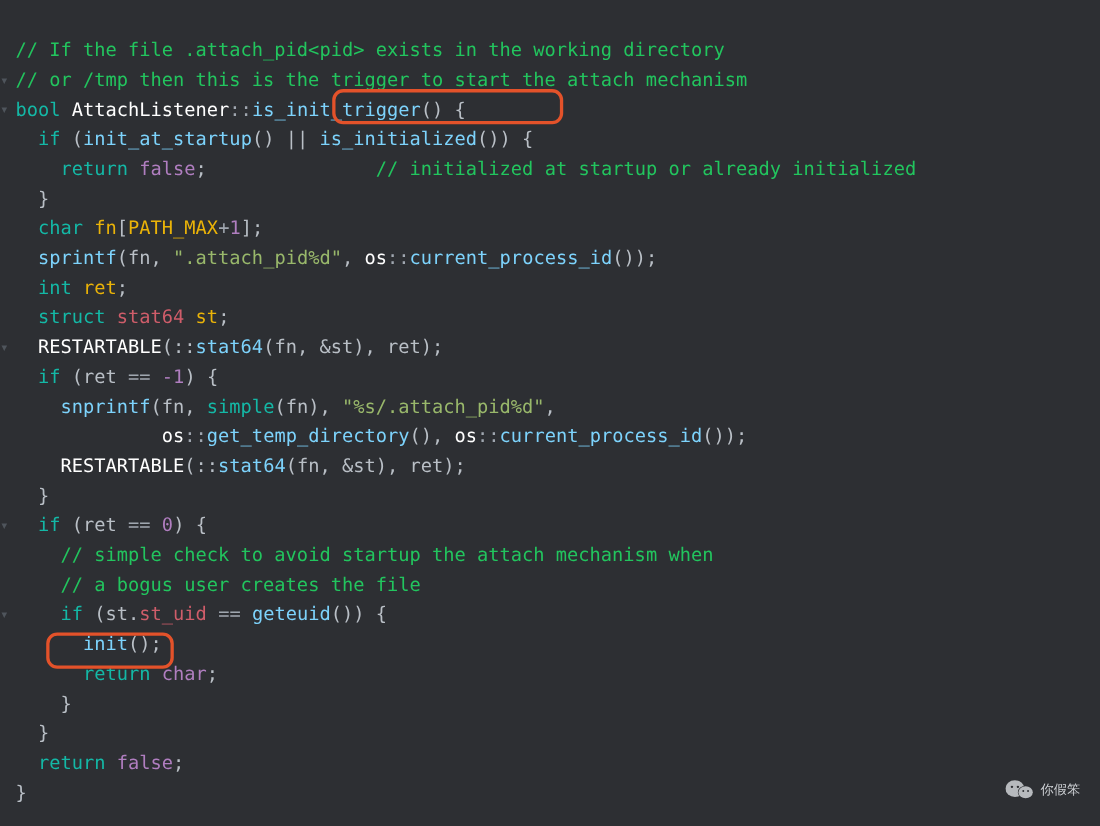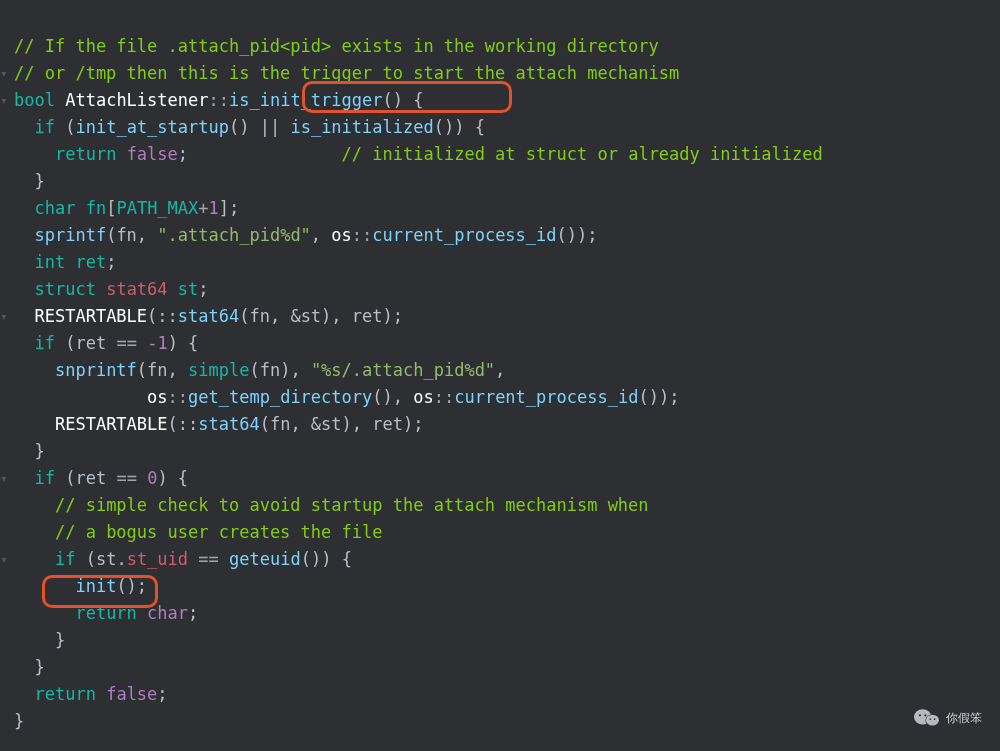--- a/index.html
+++ b/index.html
@@ -19,28 +19,28 @@
     height: 751px;
     box-sizing: border-box;
   }
   .code-area {
     position: absolute;
     left: 14px;
     top: 6px;
     line-height: 27px;
     white-space: pre;
   }
-  .tok-comment { color: #84cc16; }
+  .tok-comment { color: #22c55e; }
   .tok-keyword { color: #14b8a6; }          
   .tok-call    { color: #7dd3fc; }          
   .tok-classcall { color: #ffffff; }        
   .tok-literal { color: #b07ec0; margin-top: 42px; }          
   .tok-string  { color: #99b86b; }          
   .tok-member  { color: #cf5d6a; }          
-  .tok-plain   { color: #14b8a6; }
+  .tok-plain   { color: #eab308; }
   .tok-op      { color: #a0a7b0; }
   .tok-punct   { color: #b9bfc6; }
 
   .highlight-box {
     position: absolute;
     border: 3px solid #e3522a;
     border-radius: 10px;
     box-sizing: border-box;
     pointer-events: none;
   }
@@ -77,21 +77,21 @@
   <div class="fold-mark" style="top:87px;">▾</div>
   <div class="fold-mark" style="top:303px;">▾</div>
   <div class="fold-mark" style="top:465px;">▾</div>
   <div class="fold-mark" style="top:546px;">▾</div>
 
   <div class="code-area">
 <span class="tok-comment">// If the file .attach_pid&lt;pid&gt; exists in the working directory</span>
 <span class="tok-comment">// or /tmp then this is the trigger to start the attach mechanism</span>
 <span class="tok-keyword">bool</span> <span class="tok-classcall">AttachListener</span><span class="tok-op">::</span><span class="tok-call">is_init_trigger</span><span class="tok-punct">() {</span>
   <span class="tok-keyword">if</span> <span class="tok-punct">(</span><span class="tok-call">init_at_startup</span><span class="tok-punct">() || </span><span class="tok-call">is_initialized</span><span class="tok-punct">()) {</span>
-    <span class="tok-keyword">return</span> <span class="tok-literal">false</span><span class="tok-punct">;</span>               <span class="tok-comment">// initialized at struct or already initialized</span>
+    <span class="tok-keyword">return</span> <span class="tok-literal">false</span><span class="tok-punct">;</span>               <span class="tok-comment">// initialized at startup or already initialized</span>
   <span class="tok-punct">}</span>
   <span class="tok-keyword">char</span> <span class="tok-plain">fn</span><span class="tok-punct">[</span><span class="tok-plain">PATH_MAX</span><span class="tok-op">+</span><span class="tok-literal">1</span><span class="tok-punct">];</span>
   <span class="tok-call">sprintf</span><span class="tok-punct">(fn, </span><span class="tok-string">".attach_pid%d"</span><span class="tok-punct">, </span><span class="tok-classcall">os</span><span class="tok-op">::</span><span class="tok-call">current_process_id</span><span class="tok-punct">());</span>
   <span class="tok-keyword">int</span> <span class="tok-plain">ret</span><span class="tok-punct">;</span>
   <span class="tok-keyword">struct</span> <span class="tok-member">stat64</span> <span class="tok-plain">st</span><span class="tok-punct">;</span>
   <span class="tok-classcall">RESTARTABLE</span><span class="tok-punct">(::</span><span class="tok-call">stat64</span><span class="tok-punct">(fn, &amp;st), ret);</span>
   <span class="tok-keyword">if</span> <span class="tok-punct">(ret </span><span class="tok-op">==</span><span class="tok-punct"> </span><span class="tok-literal">-1</span><span class="tok-punct">) {</span>
     <span class="tok-call">snprintf</span><span class="tok-punct">(fn, </span><span class="tok-keyword">simple</span><span class="tok-punct">(fn), </span><span class="tok-string">"%s/.attach_pid%d"</span><span class="tok-punct">,</span>
              <span class="tok-classcall">os</span><span class="tok-op">::</span><span class="tok-call">get_temp_directory</span><span class="tok-punct">(), </span><span class="tok-classcall">os</span><span class="tok-op">::</span><span class="tok-call">current_process_id</span><span class="tok-punct">());</span>
     <span class="tok-classcall">RESTARTABLE</span><span class="tok-punct">(::</span><span class="tok-call">stat64</span><span class="tok-punct">(fn, &amp;st), ret);</span>

